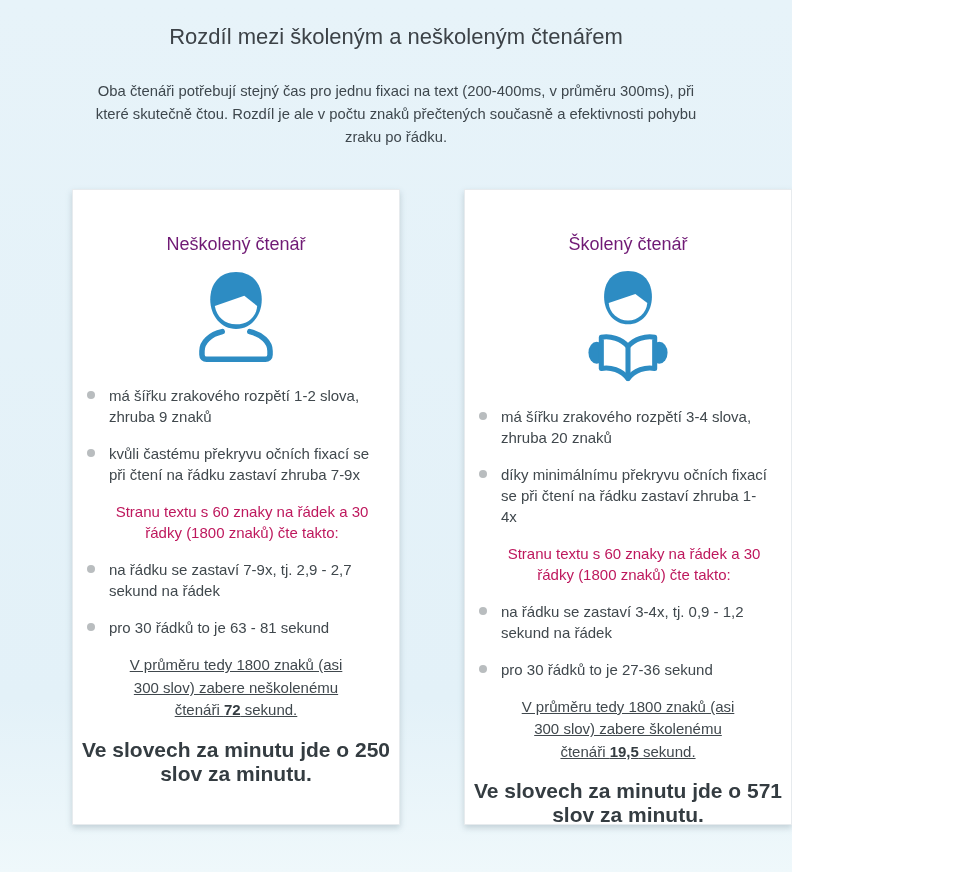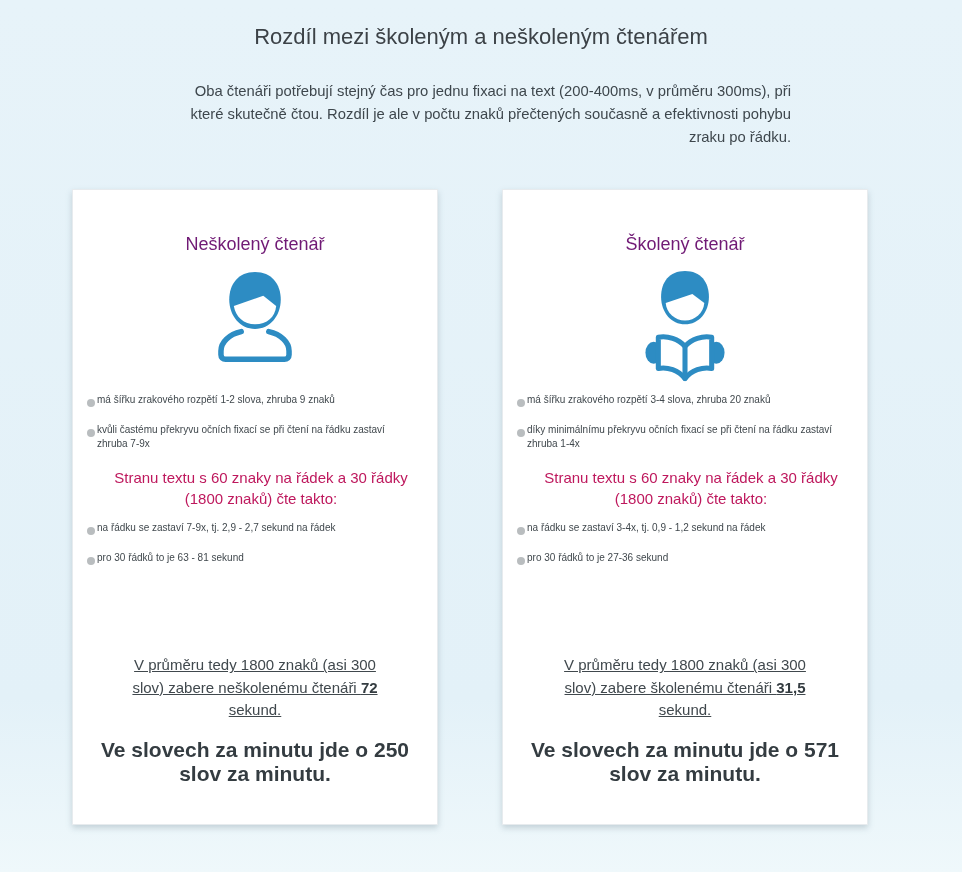--- a/index.html
+++ b/index.html
@@ -1,33 +1,33 @@
 <!DOCTYPE html>
 <html><head>
 <meta charset="utf-8">
 <style>
   html,body { margin:0; padding:0; }
   .page {
-    width:962px; height:872px;
+    width:792px; height:872px;
     background:linear-gradient(180deg,#e7f3f9 0%, #e3f1f8 80%, #eff8fb 100%);
     font-family:"Liberation Sans", sans-serif;
     overflow:hidden;
     box-sizing:border-box;
   }
   .page-title {
     padding-top:24px;
     text-align:center;
     font-size:22px;
     font-weight:400;
     color:#3c4247;
   }
   .intro {
     margin:30px auto 4px;
     width:620px;
-    text-align:right;
+    text-align:center;
     font-size:14.8px;
     line-height:1.55;
     color:#3e474d;
   }
   .cards {
     display:flex;
     gap:64px;
     padding-left:72px;
     margin-top:40px;
   }
@@ -50,25 +50,26 @@
   .icon-wrap {
     height:120px;
     margin-top:14px;
     display:flex;
     justify-content:center;
     align-items:flex-start;
   }
   .list { margin-top:4px; padding:0 20px 0 14px; }
   .item {
     display:flex;
-    gap:2px;
+    gap:14px;
     margin-bottom:16px;
-    font-size:10px;
+    font-size:15px;
     line-height:1.4;
     color:#40484d;
+    margin-top:16px;
   }
   .dot {
     width:8px; height:8px;
     border-radius:50%;
     background:#b9bdbf;
     margin-top:6px;
     flex:none;
   }
   .note {
     padding-left:18px;
@@ -173,19 +174,19 @@
           <span class="dot"></span>
           <span>na řádku se zastaví 3-4x, tj. 0,9 - 1,2 sekund na řádek</span>
         </div>
         <div class="item">
           <span class="dot"></span>
           <span>pro 30 řádků to je 27-36 sekund</span>
         </div>
       </div>
 
       <div class="summary">
-        <span>V průměru tedy 1800 znaků (asi 300 slov) zabere školenému čtenáři </span><span class="val">31,5</span><span> sekund.</span>
+        <span>V průměru tedy 1800 znaků (asi 300 slov) zabere školenému čtenáři </span><span class="val">19,5</span><span> sekund.</span>
       </div>
       <div class="conclusion">Ve slovech za minutu jde o 571 slov za minutu.</div>
     </div>
 
   </div>
 </div>
 
 </body></html>

